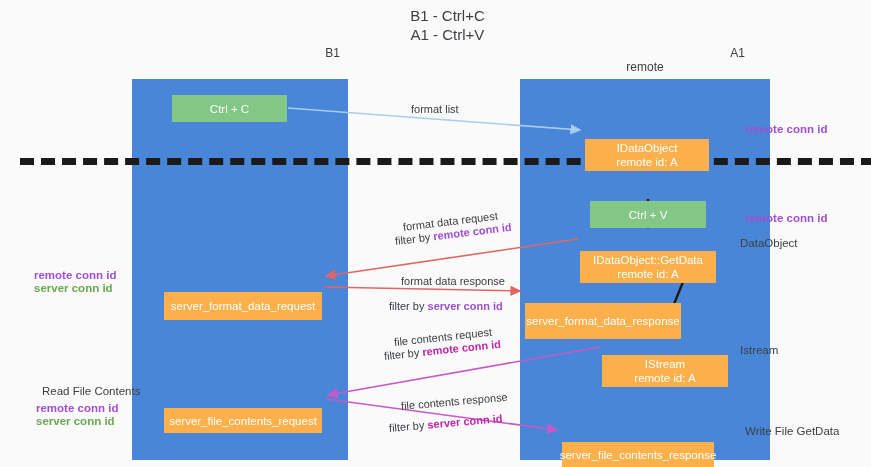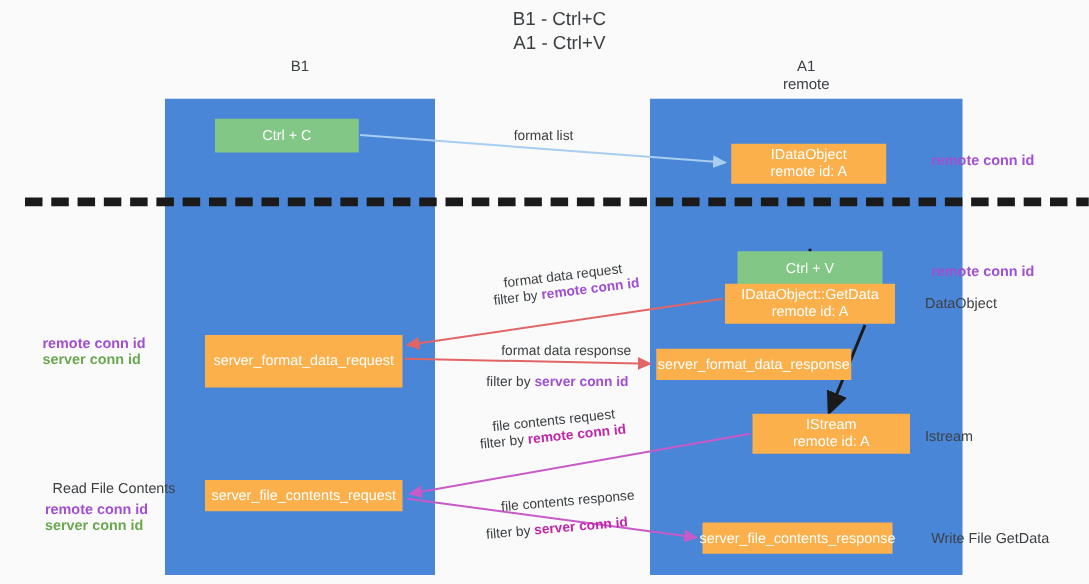--- a/index.html
+++ b/index.html
@@ -17,21 +17,21 @@
   #lane-b1{left:120px;top:79px;width:216px;height:381px;}
   #lane-a1{left:508px;top:79px;width:250px;height:381px;}
 
   
   .col-head{
     position:absolute;text-align:center;color:#3c4043;
     font-size:12px;line-height:14px;
   }
   #head-b1{left:128px;top:46px;width:200px;}
   #head-a1{left:533px;top:46px;width:200px;}
-  .col-head .l1{display:block;}
+  .col-head .l1{display:block;text-align:right;}
   .col-head .l2{display:block;}
 
   
   #title{
     position:absolute;left:0;top:6px;width:871px;text-align:center;
     color:#3c4043;font-size:15px;line-height:19px;
   }
   #title span{display:block;}
 
   
@@ -42,29 +42,29 @@
 
   
   .box{
     position:absolute;
     display:flex;flex-direction:column;
     align-items:center;justify-content:center;
     color:#ffffff;font-size:11.5px;line-height:14px;
     box-sizing:border-box;
   }
   .box.green{background:#82c785;}
-  .box.orange{background:#fbb04c;}
+  .box.orange{background:#fbb04c;margin-top:24px;}
   .box .ln{display:block;white-space:nowrap;}
 
   #box-ctrlc{left:160px;top:95px;width:115px;height:27px;}
   #box-idataobject{left:573px;top:115px;width:124px;height:32px;}
   #box-ctrlv{left:578px;top:171px;width:116px;height:27px;margin-top:30px;}
   #box-getdata{left:568px;top:227px;width:136px;height:32px;}
-  #box-sfdreq{left:152px;top:268px;width:158px;height:42px;}
-  #box-sfdresp{left:513px;top:279px;width:156px;height:25px;}
+  #box-sfdreq{left:152px;top:268px;width:158px;height:28px;}
+  #box-sfdresp{left:513px;top:279px;width:156px;height:36px;}
   #box-istream{left:590px;top:331px;width:126px;height:32px;}
   #box-sfcreq{left:152px;top:384px;width:158px;height:25px;}
   #box-sfcresp{left:550px;top:418px;width:152px;height:25px;}
 
   
   .side{
     position:absolute;font-size:11.5px;line-height:14px;white-space:nowrap;
   }
   .side.purple{color:#a14fd0;font-weight:bold;}
   .side.green-t{color:#6aa84f;font-weight:bold;}

